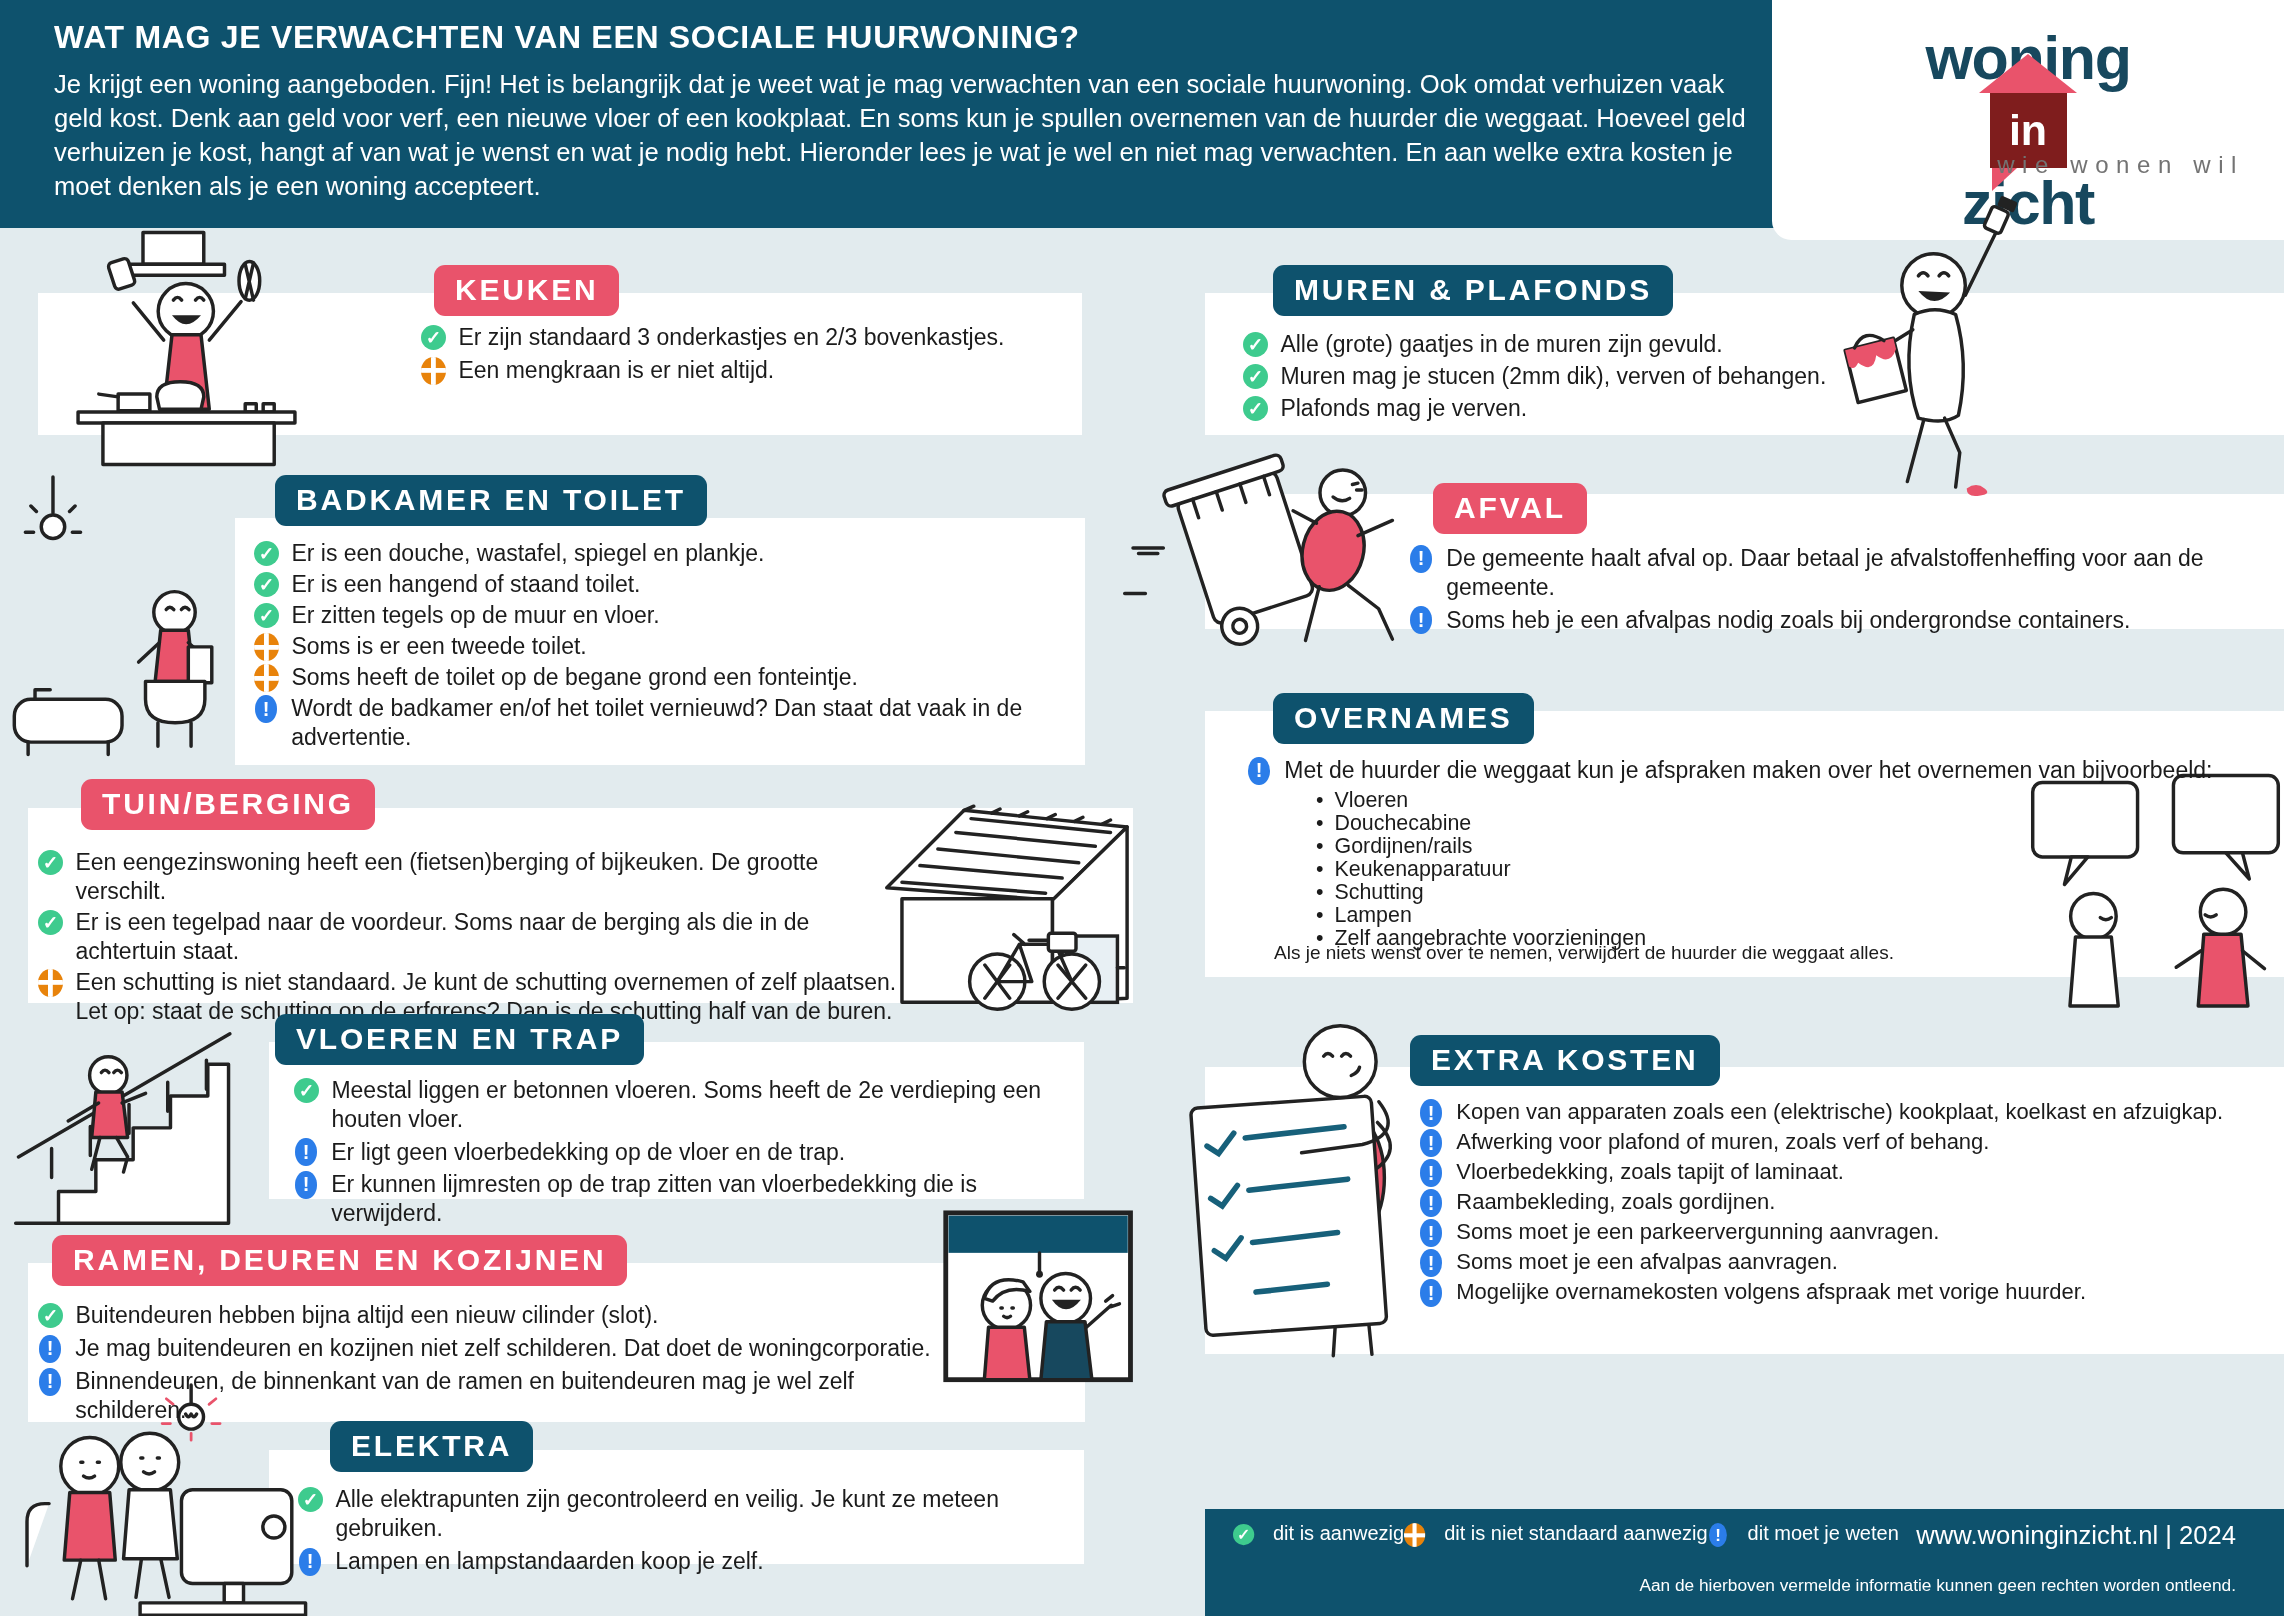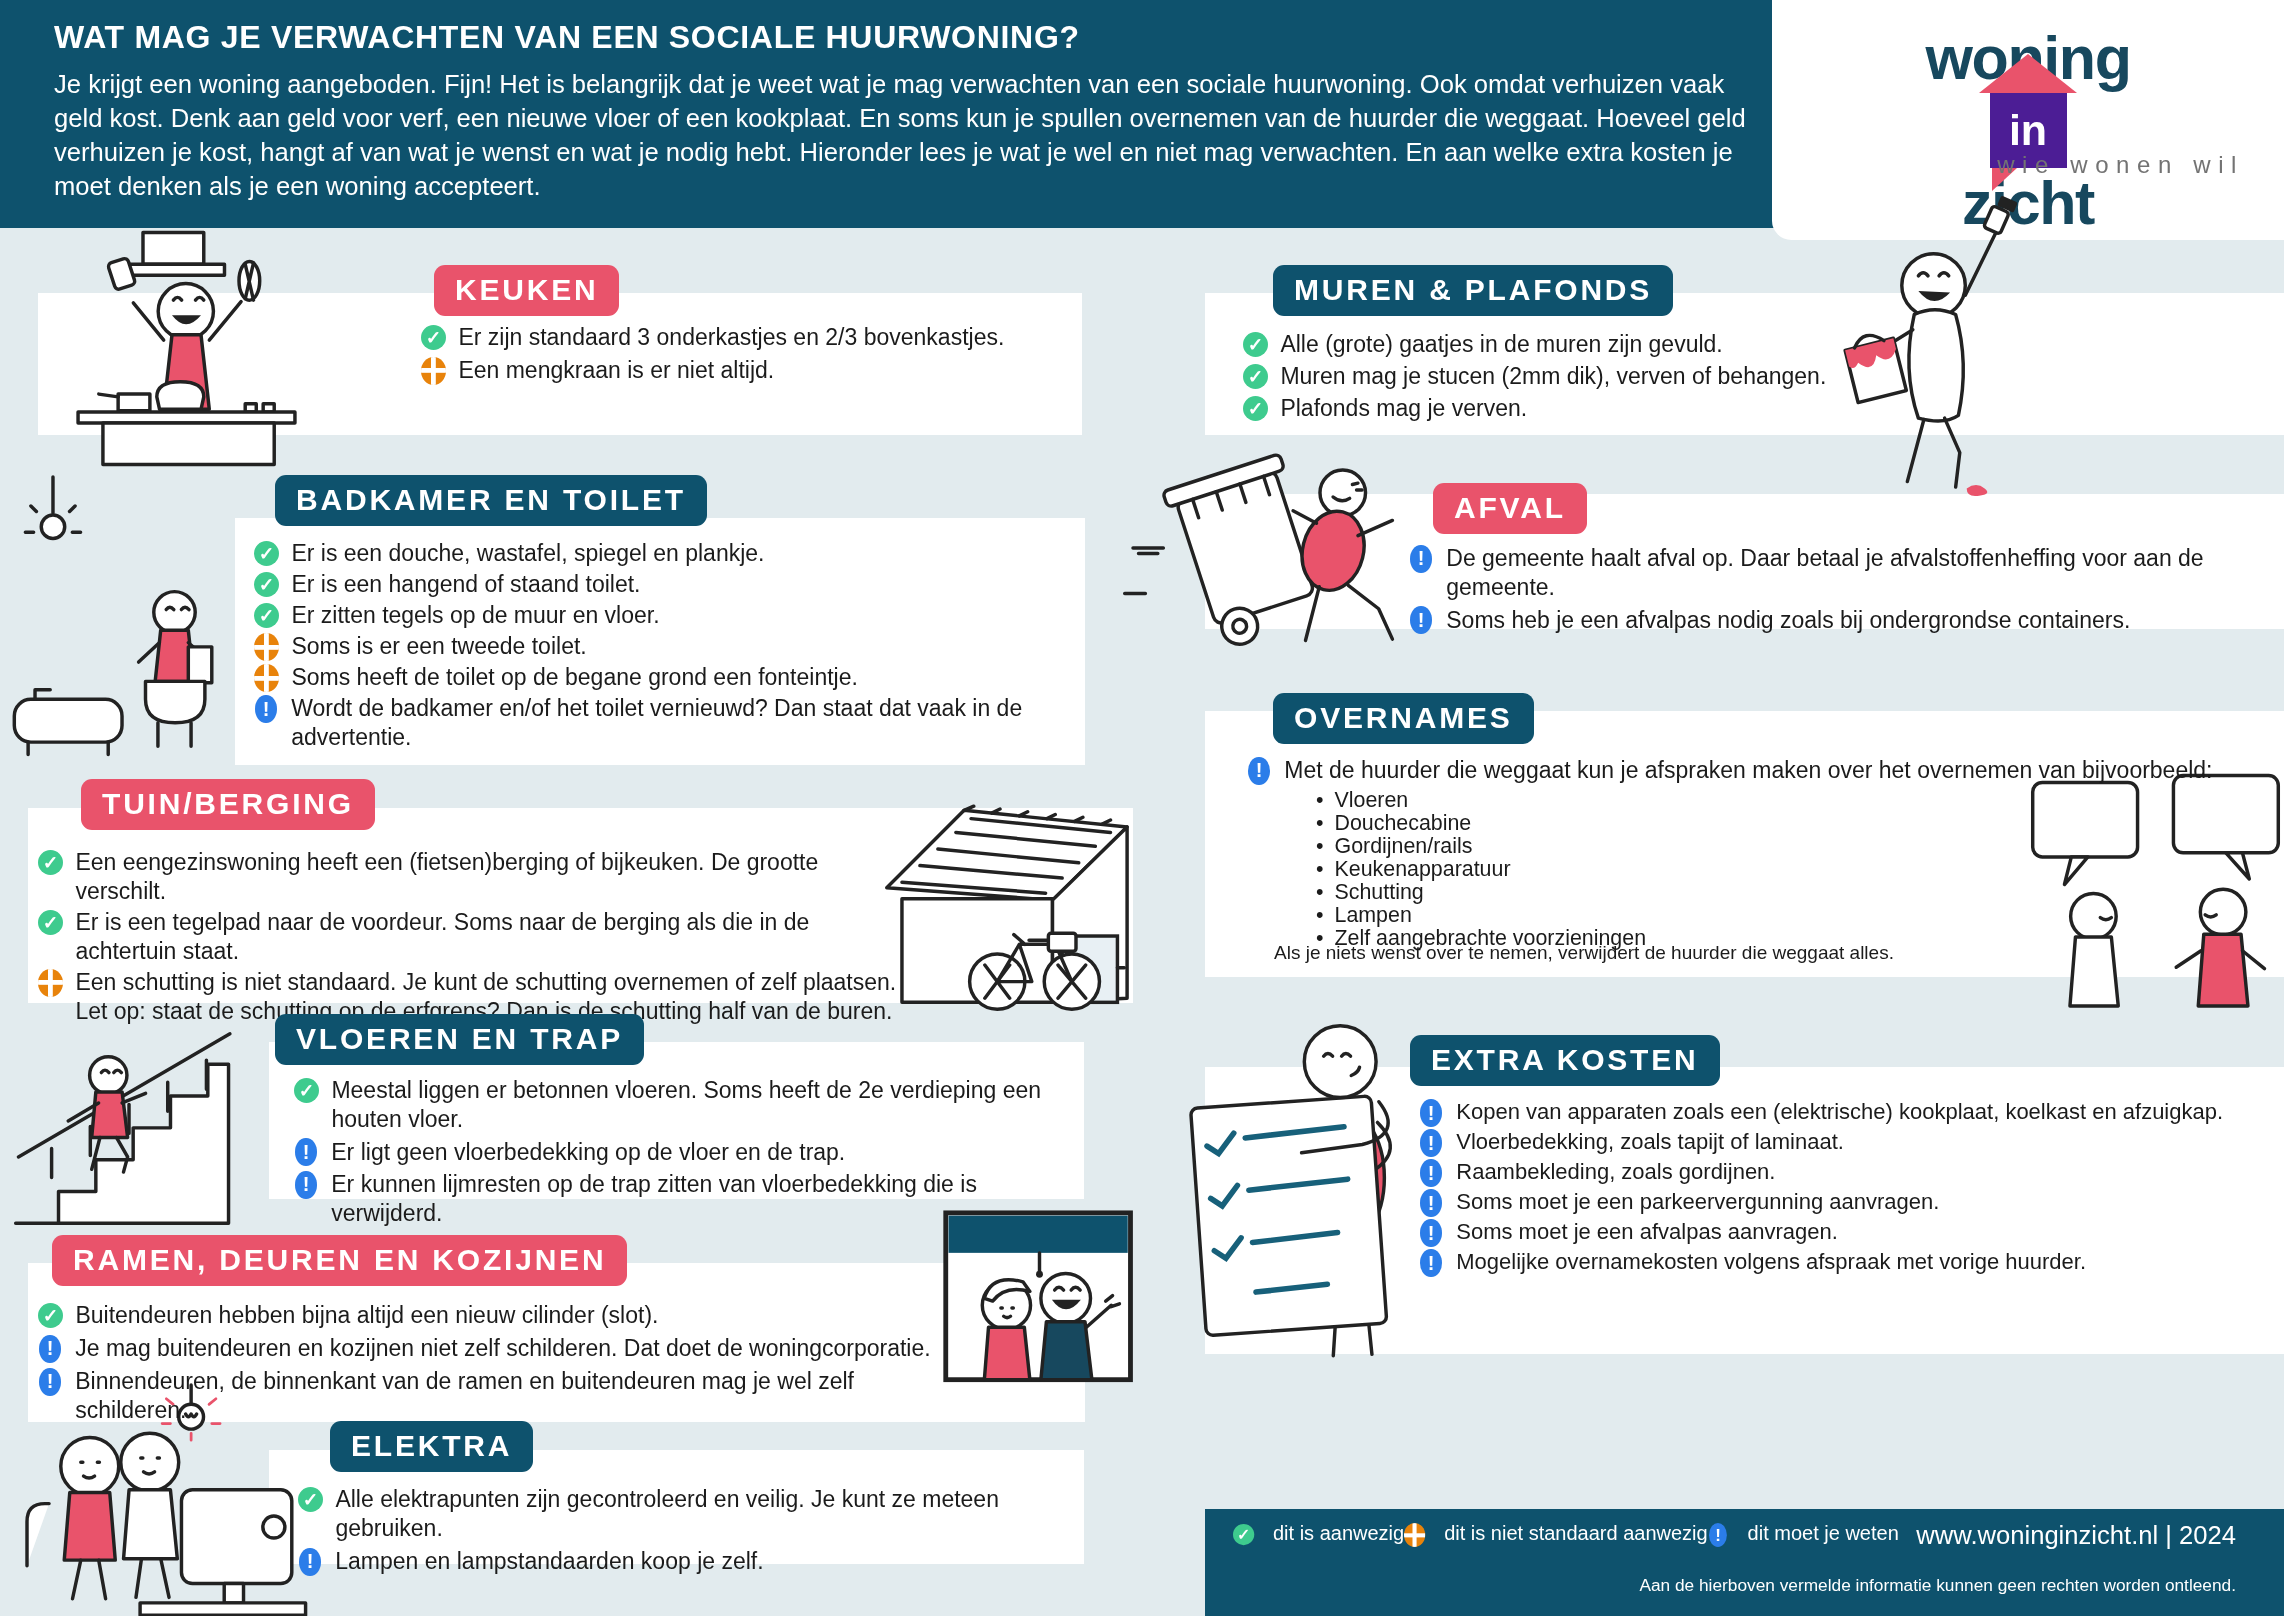--- a/index.html
+++ b/index.html
@@ -9,21 +9,21 @@
   
   .band{position:absolute;left:0;top:0;width:2284px;height:228px;background:#0e526d;}
   .header-text{position:absolute;left:54px;top:19.3px;width:1699px;color:#ffffff;}
   .header-title{font-size:32px;font-weight:bold;letter-spacing:0.7px;margin:0 0 11px 0;}
   .header-intro{font-size:25.6px;line-height:34px;margin:0;}
 
   .logo-box{position:absolute;left:1772px;top:0;width:512px;height:240px;background:#ffffff;
             border-radius:0 0 0 19.3px;}
   .logo-row{display:flex;align-items:center;justify-content:center;margin-top:23px;flex-direction:column;}
   .logo-word{font-size:61px;font-weight:bold;color:#17485e;letter-spacing:-1.4px;}
-  .logo-house{position:relative;width:77px;height:75px;background:#4c1d95;margin:0 7px;
+  .logo-house{position:relative;width:77px;height:75px;background:#7f1d1d;margin:0 7px;
               display:flex;align-items:center;justify-content:center;}
   .logo-house::before{content:"";position:absolute;top:-39px;left:-10.4px;width:0;height:0;
               border-left:49px solid transparent;border-right:49px solid transparent;
               border-bottom:39px solid #e9536b;}
   .logo-house::after{content:"";position:absolute;bottom:-23px;left:2.8px;width:0;height:0;
               border-top:23.5px solid #e9536b;border-right:25px solid transparent;}
   .logo-in{position:relative;z-index:2;color:#ffffff;font-size:43px;font-weight:bold;}
   .logo-tagline{position:absolute;right:40px;top:151px;color:#737373;font-size:24px;
               letter-spacing:7.6px;white-space:nowrap;}
 
@@ -271,20 +271,24 @@
     <div class="item">
         <span class="ic ic-info"></span>
         <span>Er kunnen lijmresten op de trap zitten van vloerbedekking die is verwijderd.</span>
       </div>
   </div>
 
   <div class="items items-extra">
     <div class="item">
         <span class="ic ic-info"></span>
         <span>Kopen van apparaten zoals een (elektrische) kookplaat, koelkast en afzuigkap.</span>
+      </div>
+    <div class="item">
+        <span class="ic ic-info"></span>
+        <span>Afwerking voor plafond of muren, zoals verf of behang.</span>
       </div>
     <div class="item">
         <span class="ic ic-info"></span>
         <span>Vloerbedekking, zoals tapijt of laminaat.</span>
       </div>
     <div class="item">
         <span class="ic ic-info"></span>
         <span>Raambekleding, zoals gordijnen.</span>
       </div>
     <div class="item">

